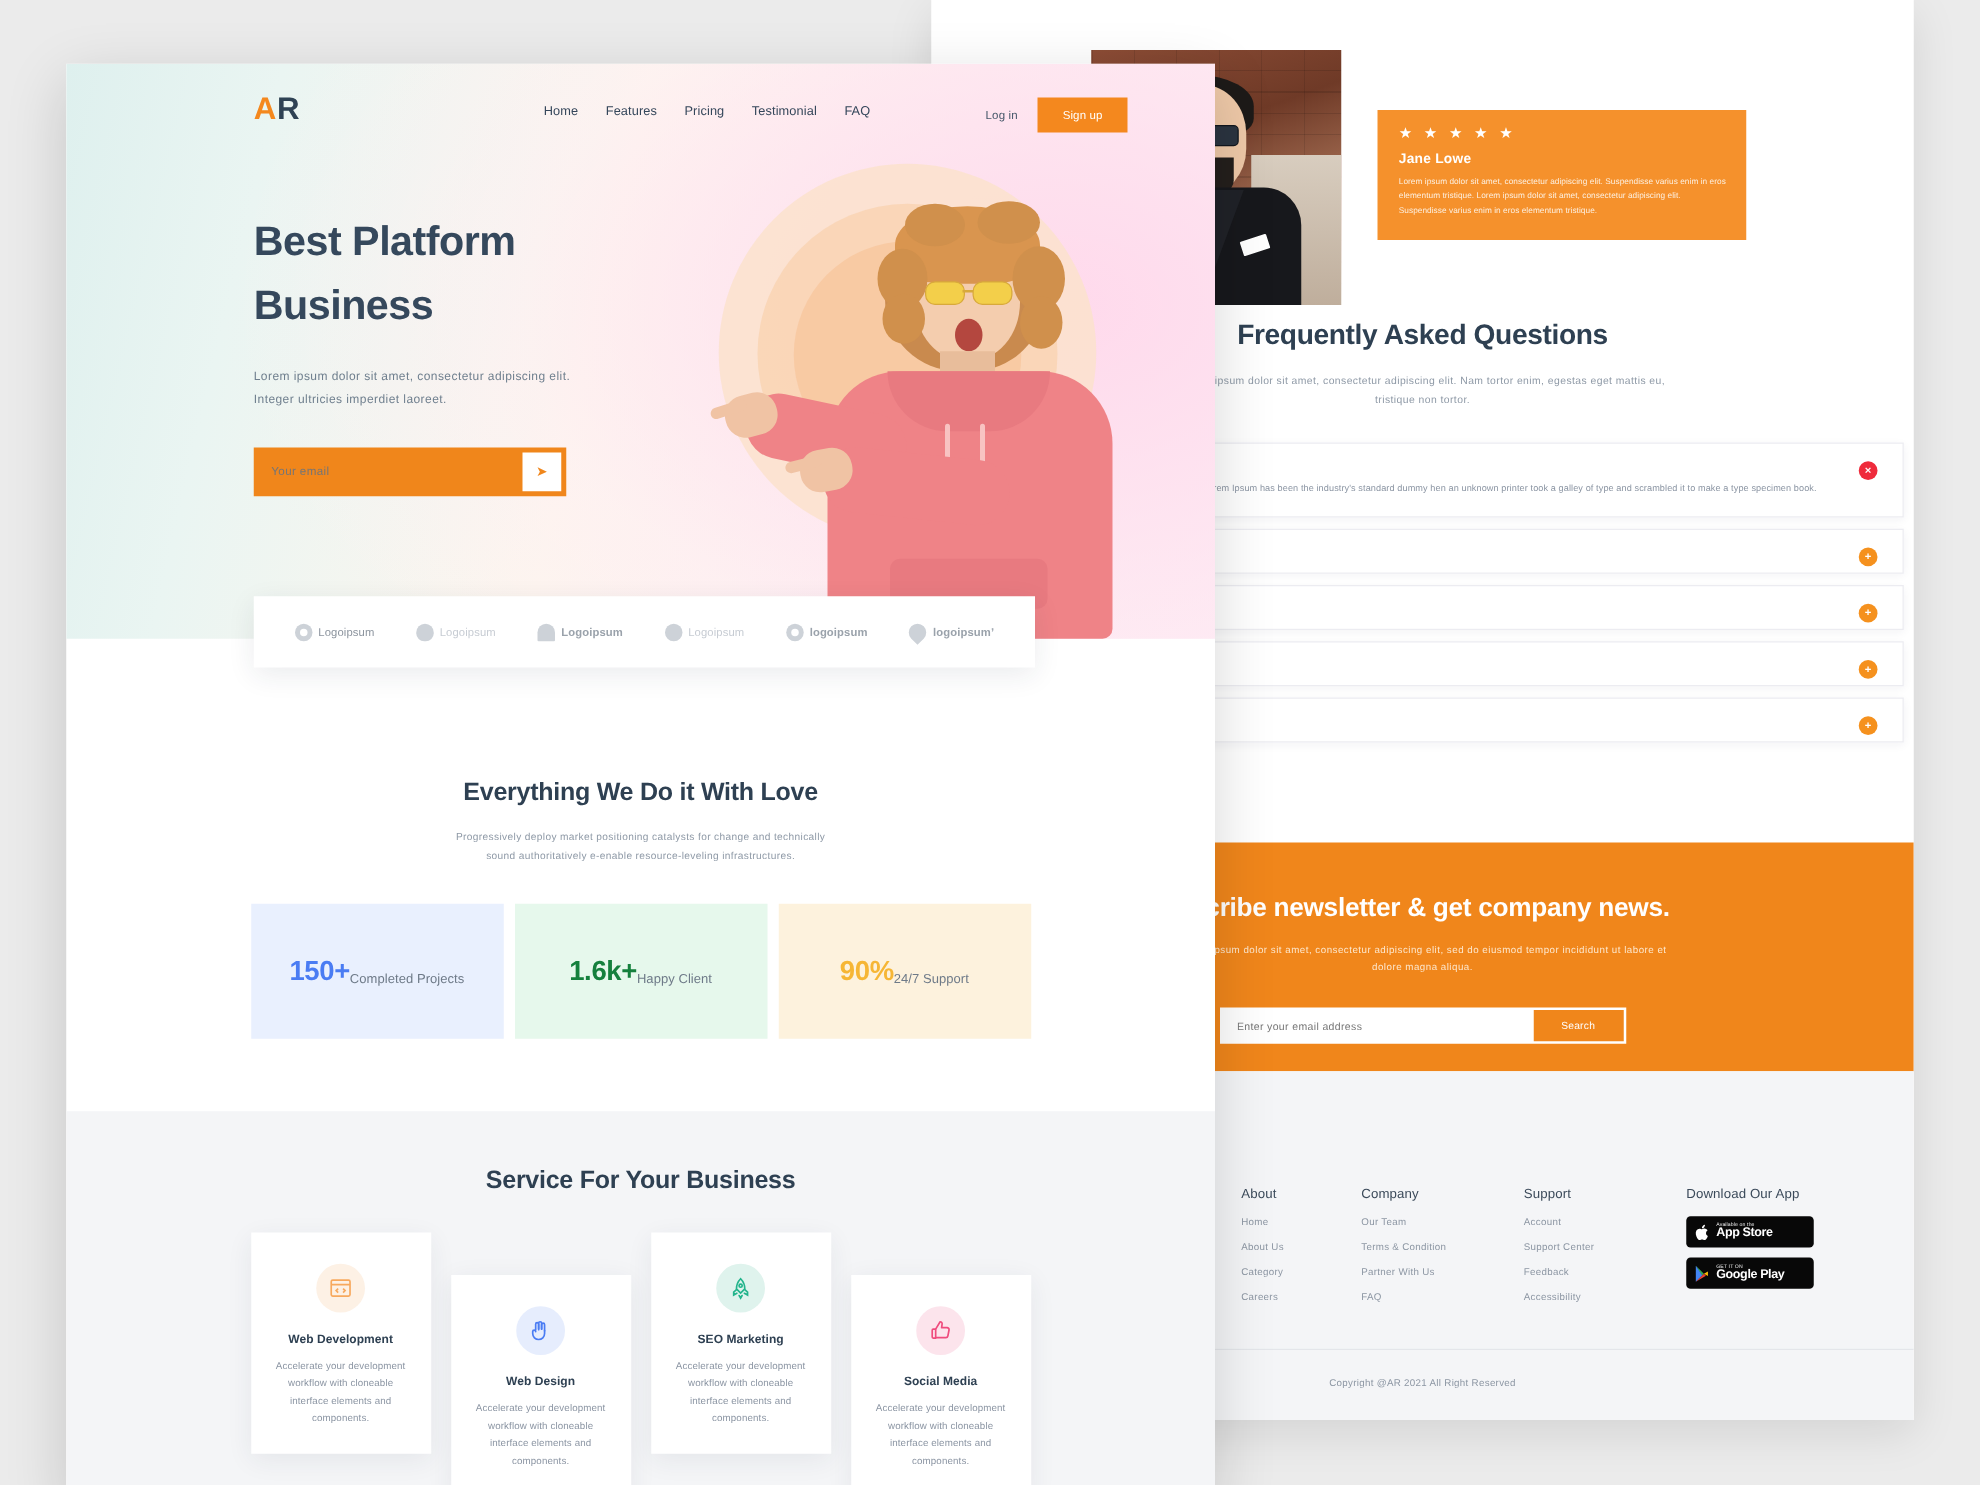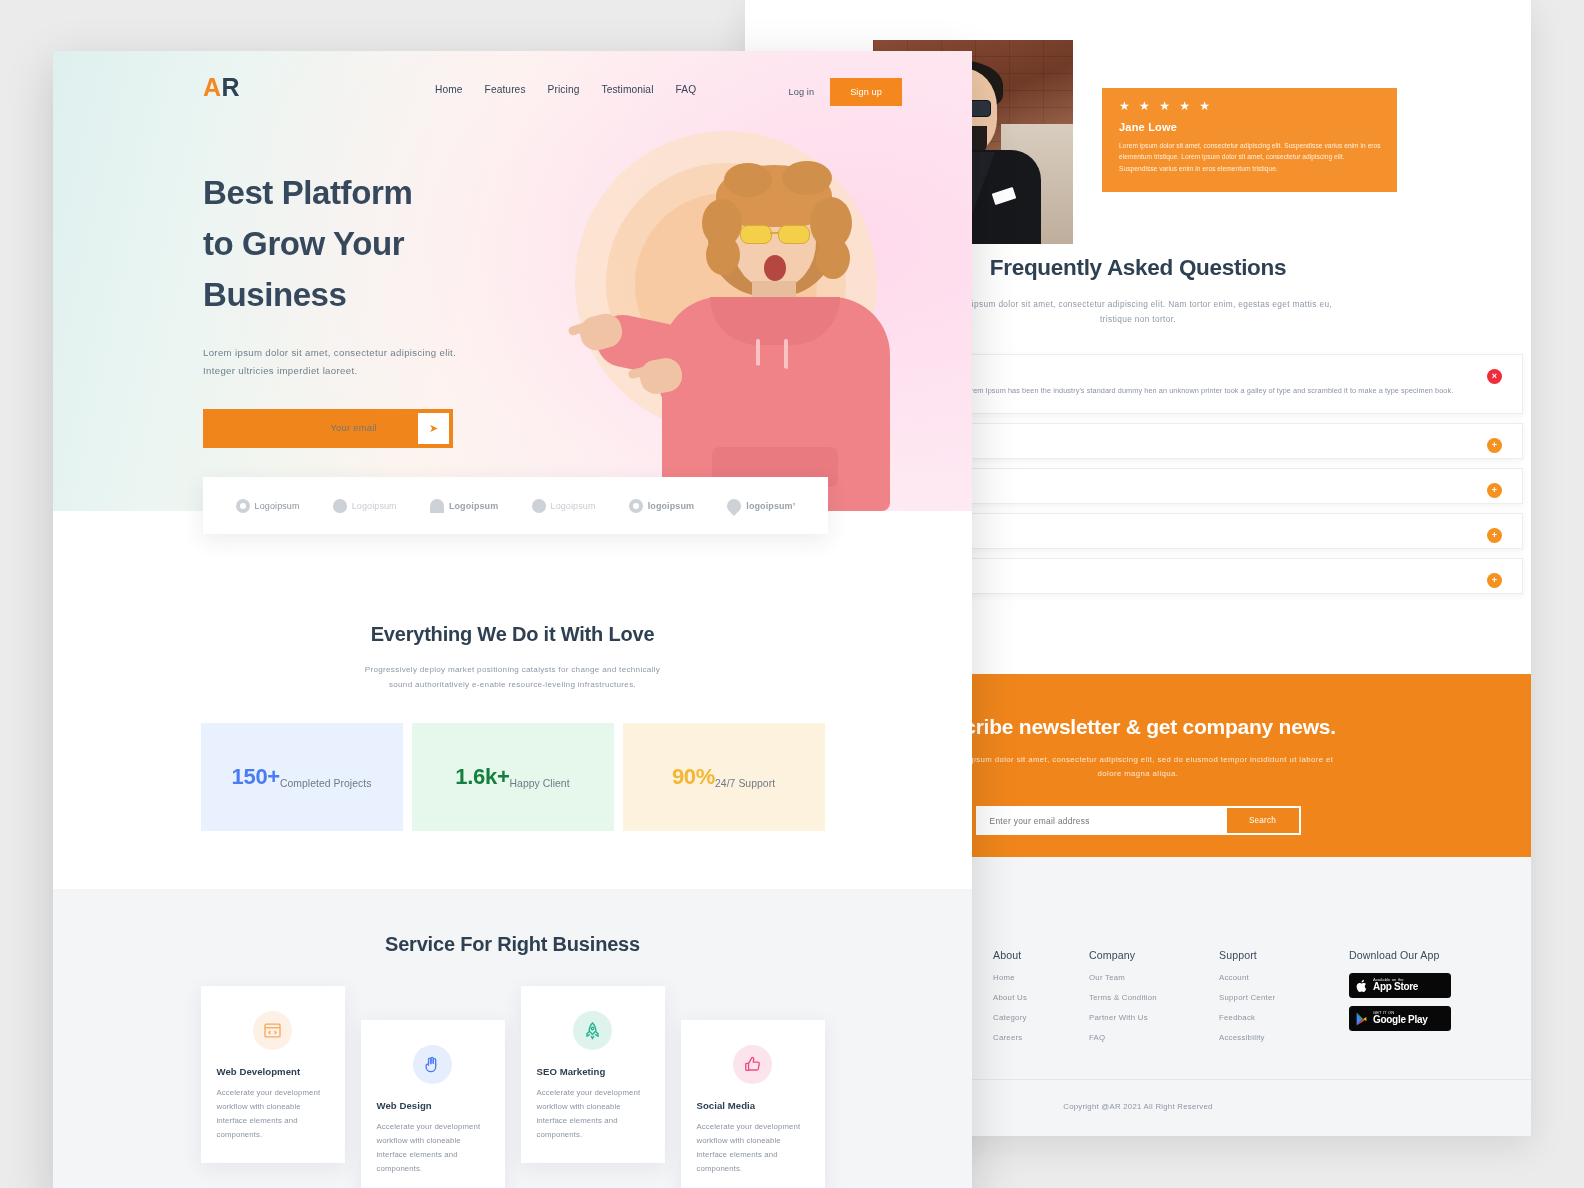--- a/index.html
+++ b/index.html
@@ -167,21 +167,21 @@
   .w-handR { position:absolute; left:56px; top:212px; width:42px; height:34px; background:#f0c3a4; border-radius:16px; transform: rotate(-10deg); }
   .w-fingerR { position:absolute; left:44px; top:220px; width:30px; height:9px; background:#f0c3a4; border-radius:5px; transform: rotate(-14deg); }
 
   .hero-copy { position:absolute; left:150px; top:116px; width:300px; z-index:4; }
   .h1 { font-size:33px; line-height:1.55; font-weight:bold; color:#35485c; letter-spacing:-.4px; }
   .hero-p { margin-top:24px; font-size:9.6px; line-height:1.85; color:#6f7f8e; letter-spacing:.35px; width:268px; }
   .email-bar {
     margin-top:29px; width:250px; height:39px; background:#f0861b;
     display:flex; align-items:center; justify-content:space-between; padding:0 0 0 14px;
   }
-  .email-input { border:0; outline:0; background:transparent; font-size:9.3px; color:#ffe7cd; letter-spacing:.3px; font-family:"Liberation Sans",sans-serif; width:160px;text-align:right; }
+  .email-input { border:0; outline:0; background:transparent; font-size:9.3px; color:#ffe7cd; letter-spacing:.3px; font-family:"Liberation Sans",sans-serif; width:160px; }
   .email-go { width:31px; height:31px; margin-right:4px; background:#ffffff; border:0; cursor:pointer; display:flex; align-items:center; justify-content:center; color:#f0861b; font-size:11px; }
 
   .logobar {
     position:absolute; left:150px; top:426px; width:625px; height:57px;
     background:#ffffff; box-shadow:0 6px 22px rgba(35,45,70,.09);
     display:flex; align-items:center; justify-content:space-around; padding:0 16px; z-index:5;
   }
   .lg { display:flex; align-items:center; gap:5px; color:#c7ccd3; }
   .lg .mark { width:14px; height:14px; border-radius:50%; background:#cdd2d8; display:block; position:relative; }
   .lg .mark.shield { border-radius:50% 50% 46% 46%; }
@@ -197,21 +197,21 @@
   .love-p { margin:16px auto 0; width:296px; font-size:8.1px; line-height:1.9; color:#8e99a6; letter-spacing:.3px; }
   .stats { margin:30px auto 0; width:624px; display:flex; gap:9px; }
   .stat { flex:1; height:108px; display:flex; flex-direction:row; align-items:center; justify-content:center; }
   .stat .n { font-size:22px; font-weight:bold; letter-spacing:-.3px; }
   .stat .l { margin-top:13px; font-size:10.4px; color:#6e7a88; letter-spacing:.05px; }
 
   .services { margin-top:58px; background:#f4f5f7; padding:44px 0 90px; }
   .serv-h { text-align:center; font-size:20px; font-weight:bold; color:#2e4052; letter-spacing:-.2px; }
   .serv-row { position:relative; margin:26px auto 0; width:624px; height:200px; }
   .card {
-    position:absolute; width:144px; background:#ffffff; 
+    position:absolute; width:144px; background:#ffffff; text-align:center;
     padding:25px 16px 20px; box-shadow:0 5px 20px rgba(40,50,75,.08);
   }
   .card .ic { width:39px; height:39px; border-radius:50%; margin:0 auto 16px; display:flex; align-items:center; justify-content:center; }
   .card .ttl { font-size:9.6px; font-weight:bold; color:#2e4052; letter-spacing:.05px; }
   .card .dsc { margin-top:9px; font-size:7.8px; line-height:1.82; color:#8b95a3; letter-spacing:.1px; }
   .c0 { left:0;   top:4px; }
   .c1 { left:160px; top:38px; }
   .c2 { left:320px; top:4px; }
   .c3 { left:480px; top:38px; }
 </style>
@@ -400,21 +400,20 @@
         </div>
         <div class="nav-right">
           <a class="login" href="#">Log in</a>
           <button class="signup">Sign up</button>
         </div>
       </div>
 
       <div class="hero-copy">
         <div class="h1">
           <div>Best Platform</div>
-          <div>to Grow Your</div>
           <div>Business</div>
         </div>
         <div class="hero-p">Lorem ipsum dolor sit amet, consectetur adipiscing elit. Integer ultricies imperdiet laoreet.</div>
         <div class="email-bar">
           <input class="email-input" placeholder="Your email" style="">
           <button class="email-go">
             <span>➤</span>
           </button>
         </div>
       </div>
@@ -460,21 +459,21 @@
           <div class="l">Happy Client</div>
         </div>
         <div class="stat" id="stat2" style="background: rgb(253, 242, 221);">
           <div class="n" id="statn2" style="color: rgb(246, 182, 53);">90%</div>
           <div class="l">24/7 Support</div>
         </div>
       </div>
     </div>
 
     <div class="services">
-      <div class="serv-h">Service For Right Business</div>
+      <div class="serv-h">Service For Your Business</div>
       <div class="serv-row">
 
         <div class="card c0">
           <div class="ic" id="ic0" style="background: rgb(253, 241, 229);">
             <svg width="19" height="19" viewBox="0 0 24 24" fill="none" stroke="#f7a95e" stroke-width="1.7">
                 <rect x="2.5" y="4" width="19" height="16" rx="1.5"></rect>
                 <path d="M2.5 8.5h19"></path>
                 <path d="M9.5 12.5l-2 2 2 2M14.5 12.5l2 2-2 2"></path>
               </svg>
           </div>

